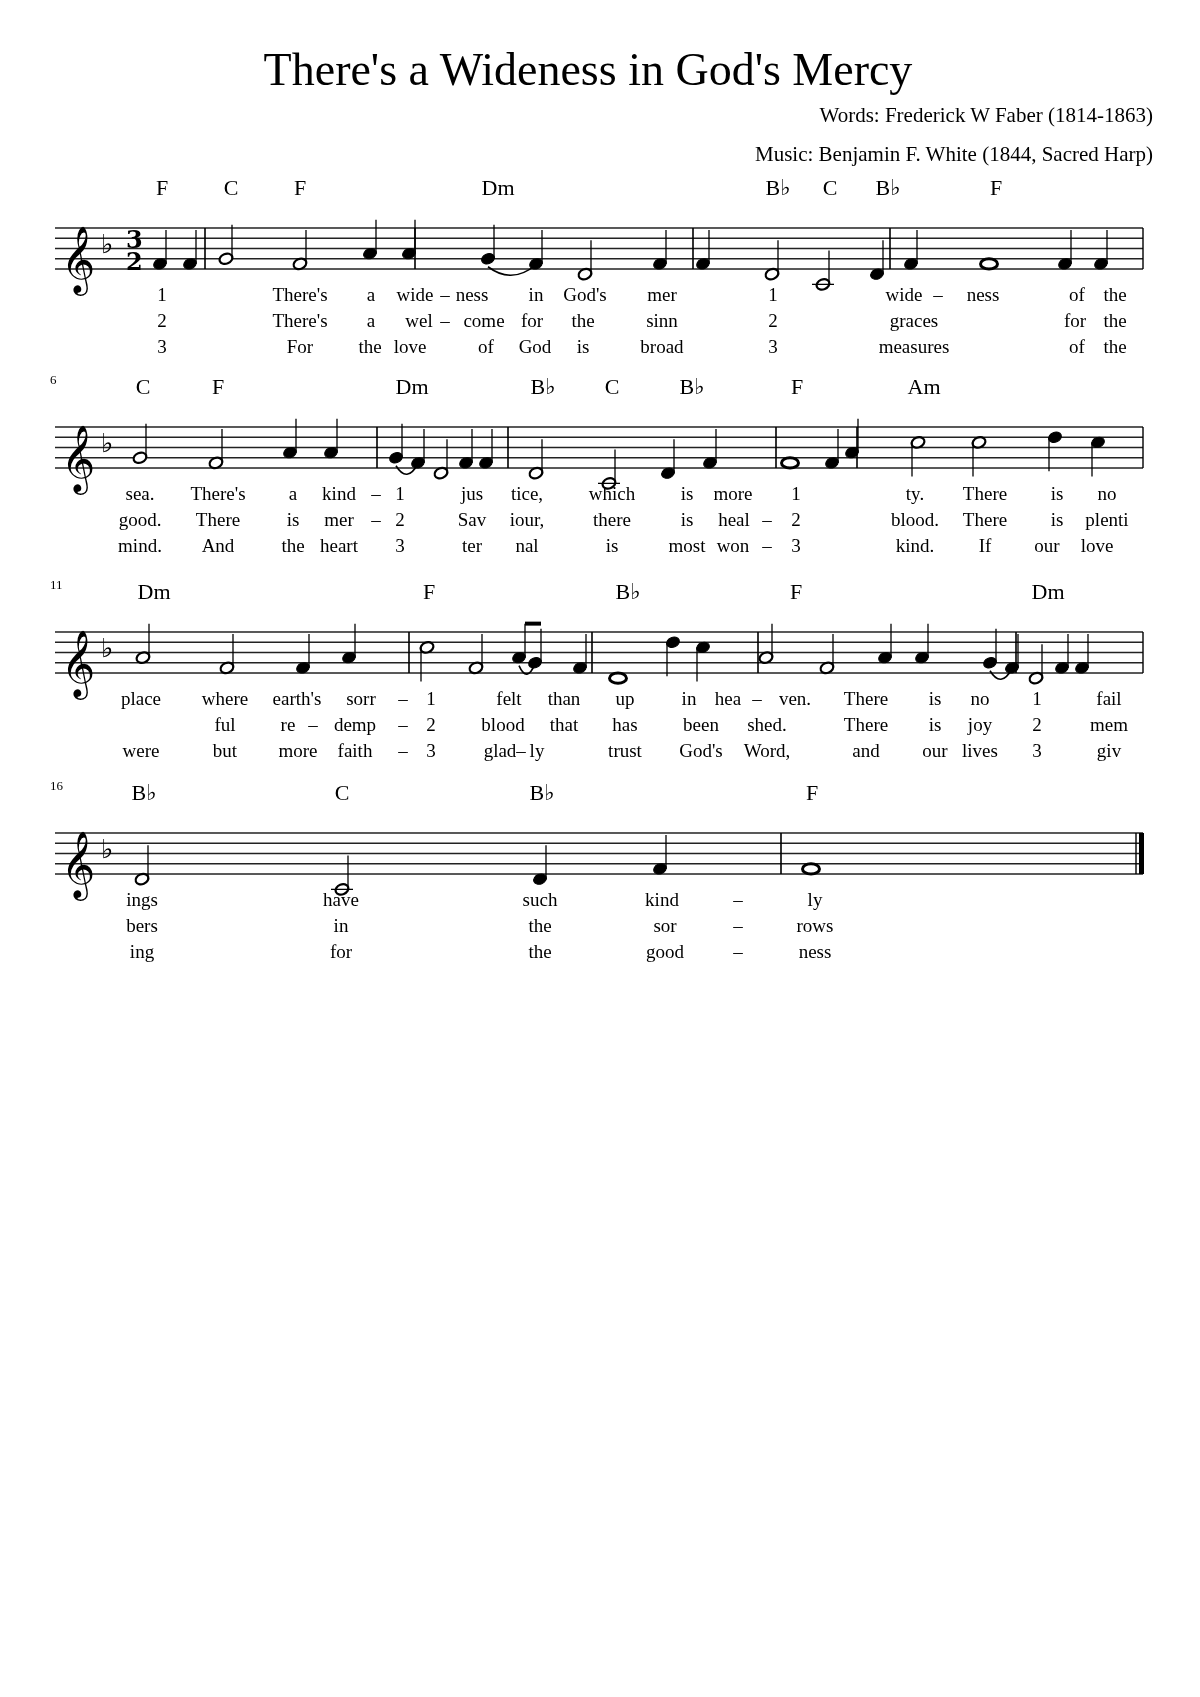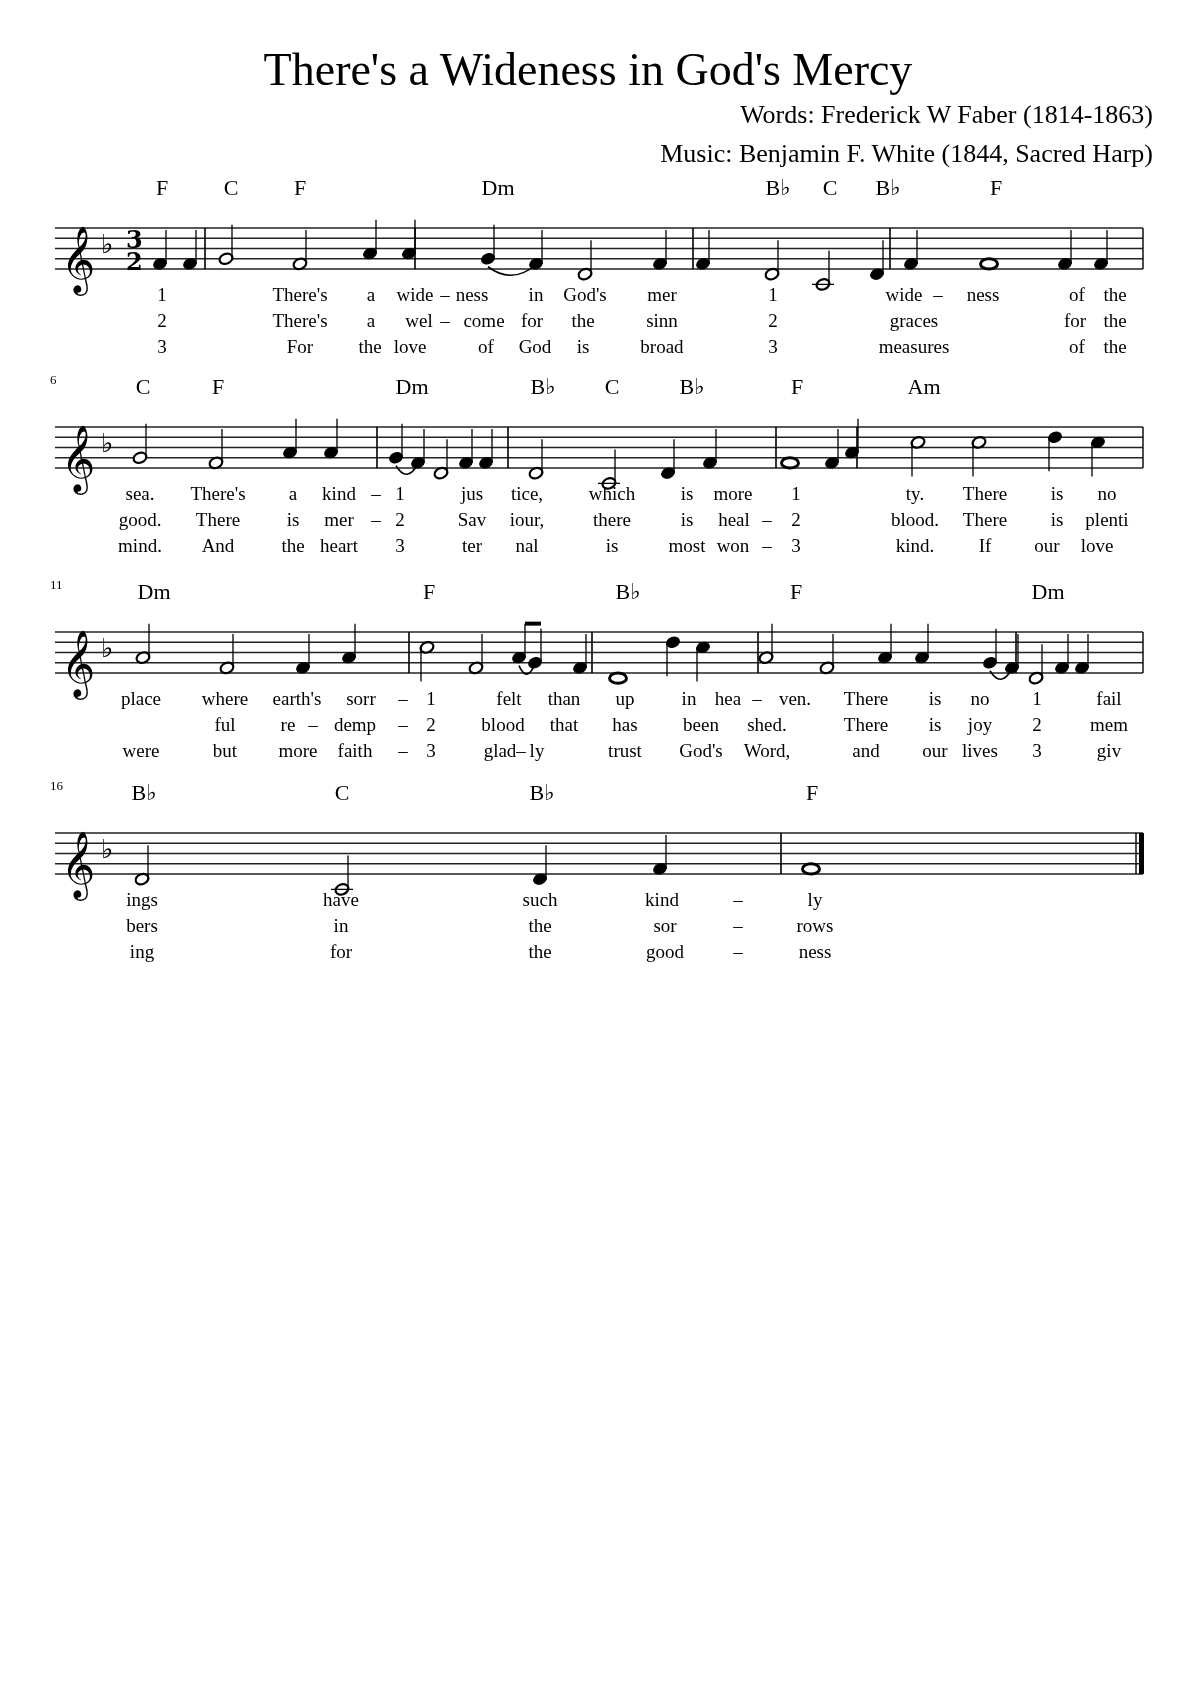--- a/index.html
+++ b/index.html
@@ -1,20 +1,20 @@
 <!DOCTYPE html>
 <html><head>
 <meta charset="utf-8">
 <style>
   html, body { margin: 0; padding: 0; background: #ffffff; }
   body { width: 1200px; height: 1697px; position: relative; overflow: hidden;
          font-family: "Liberation Serif", "DejaVu Serif", serif; color: #000; }
   .title { position: absolute; left: 0; width: 1176px; top: 42px; text-align: center;
            font-size: 46px; line-height: 56px; }
-  .credit { position: absolute; right: 47px; font-size: 26px; line-height: 26px; text-align: right; white-space: nowrap; }
+  .credit { position: absolute; right: 47px; font-size: 21px; line-height: 26px; text-align: right; white-space: nowrap; }
   .score { position: absolute; left: 0; top: 0; }
   .chord { font-family: "Liberation Serif", serif; font-size: 22px; }
   .lyric { font-family: "Liberation Serif", serif; font-size: 19px; }
   .mnum { font-family: "Liberation Serif", serif; font-size: 13px; }
 </style>
 </head>
 <body>
 
 <div class="title">There's a Wideness in God's Mercy</div>
 <div class="credit" style="top:102px">Words: Frederick W Faber (1814-1863)</div>

